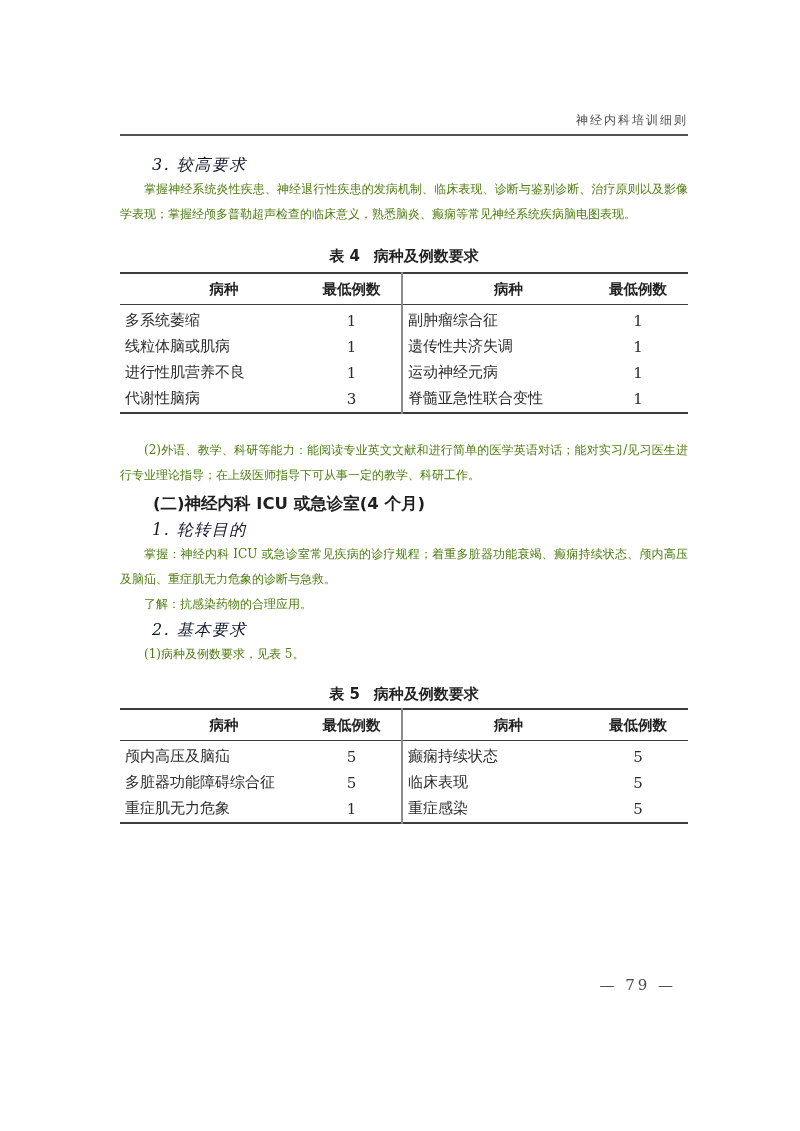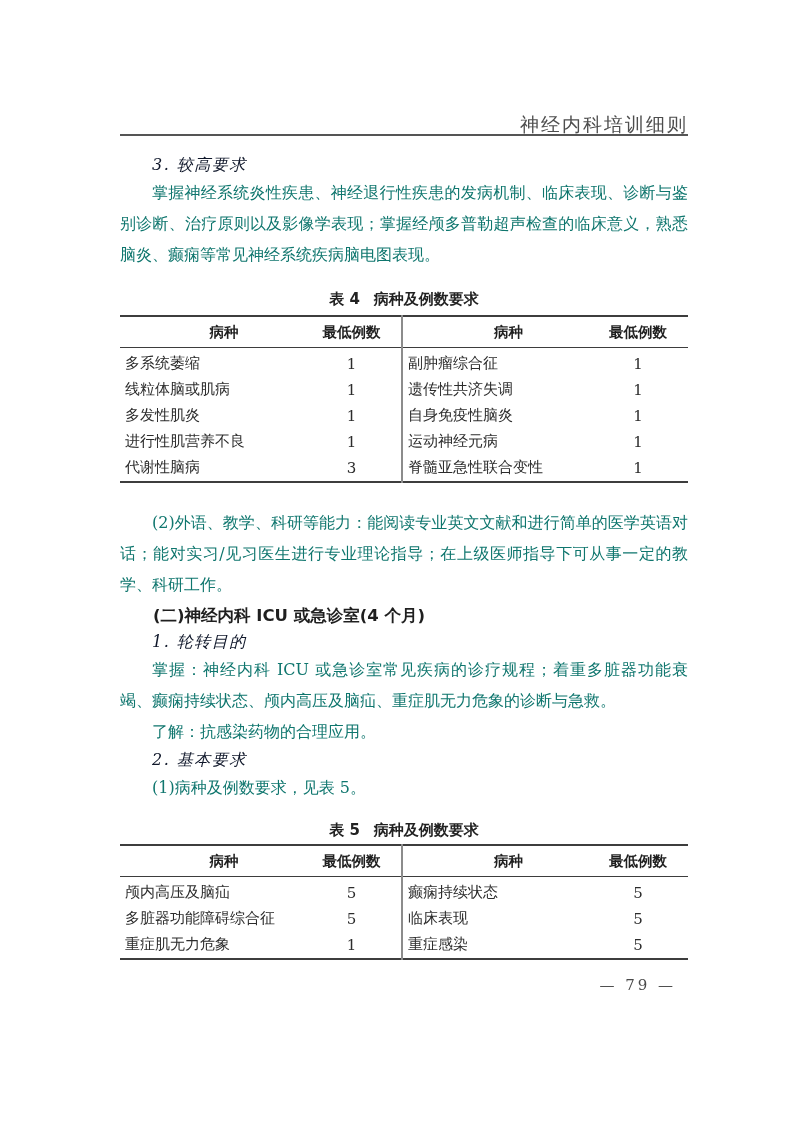--- a/index.html
+++ b/index.html
@@ -7,38 +7,38 @@
   body {
     width:800px; height:1131px; position:relative;
     font-family:"DejaVu Serif","Liberation Serif",serif;
     color:#2e2e2e;
   }
   .page { position:absolute; inset:0; width:800px; height:1131px; background:#fff; }
 
   
   .running-head {
     position:absolute; top:112px; left:120px; width:568px;
-    text-align:right; font-size:19px; color:#4d4d4d; letter-spacing:2px;
+    text-align:right; font-size:12px; color:#4d4d4d; letter-spacing:2px;
     font-family:"DejaVu Sans","Liberation Sans",sans-serif;
   }
   .header-rule {
     position:absolute; top:134px; left:120px; width:568px;
     border-top:2px solid #555; height:0;
   }
 
   
   .content { position:absolute; top:152px; left:120px; width:568px; }
 
   .kaiti-heading {
     font-style:italic; font-size:16px; line-height:25px;
     text-indent:2em; letter-spacing:1.5px; color:#0f172a;
   }
   .para {
-    font-size:16px; line-height:31px; text-indent:2em;
-    text-align:justify; color:#0f766e;
+    font-size:12px; line-height:25px; text-indent:2em;
+    text-align:justify; color:#4d7c0f;
   }
   .bold-heading {
     font-family:"DejaVu Sans","Liberation Sans",sans-serif;
     font-weight:bold; font-size:16.5px; line-height:26px;
     text-indent:2em; color:#1f1f1f; margin-top:3px;
   }
 
   
   .table-caption {
     font-family:"DejaVu Sans","Liberation Sans",sans-serif;
@@ -116,26 +116,20 @@
           <td class="col-name vdiv">副肿瘤综合征</td>
           <td class="col-num">1</td>
         </tr>
         <tr>
           <td class="col-name">线粒体脑或肌病</td>
           <td class="col-num">1</td>
           <td class="col-name vdiv">遗传性共济失调</td>
           <td class="col-num">1</td>
         </tr>
         <tr>
-          <td class="col-name">多发性肌炎</td>
-          <td class="col-num">1</td>
-          <td class="col-name vdiv">自身免疫性脑炎</td>
-          <td class="col-num">1</td>
-        </tr>
-        <tr>
           <td class="col-name">进行性肌营养不良</td>
           <td class="col-num">1</td>
           <td class="col-name vdiv">运动神经元病</td>
           <td class="col-num">1</td>
         </tr>
         <tr>
           <td class="col-name">代谢性脑病</td>
           <td class="col-num">3</td>
           <td class="col-name vdiv">脊髓亚急性联合变性</td>
           <td class="col-num">1</td>

